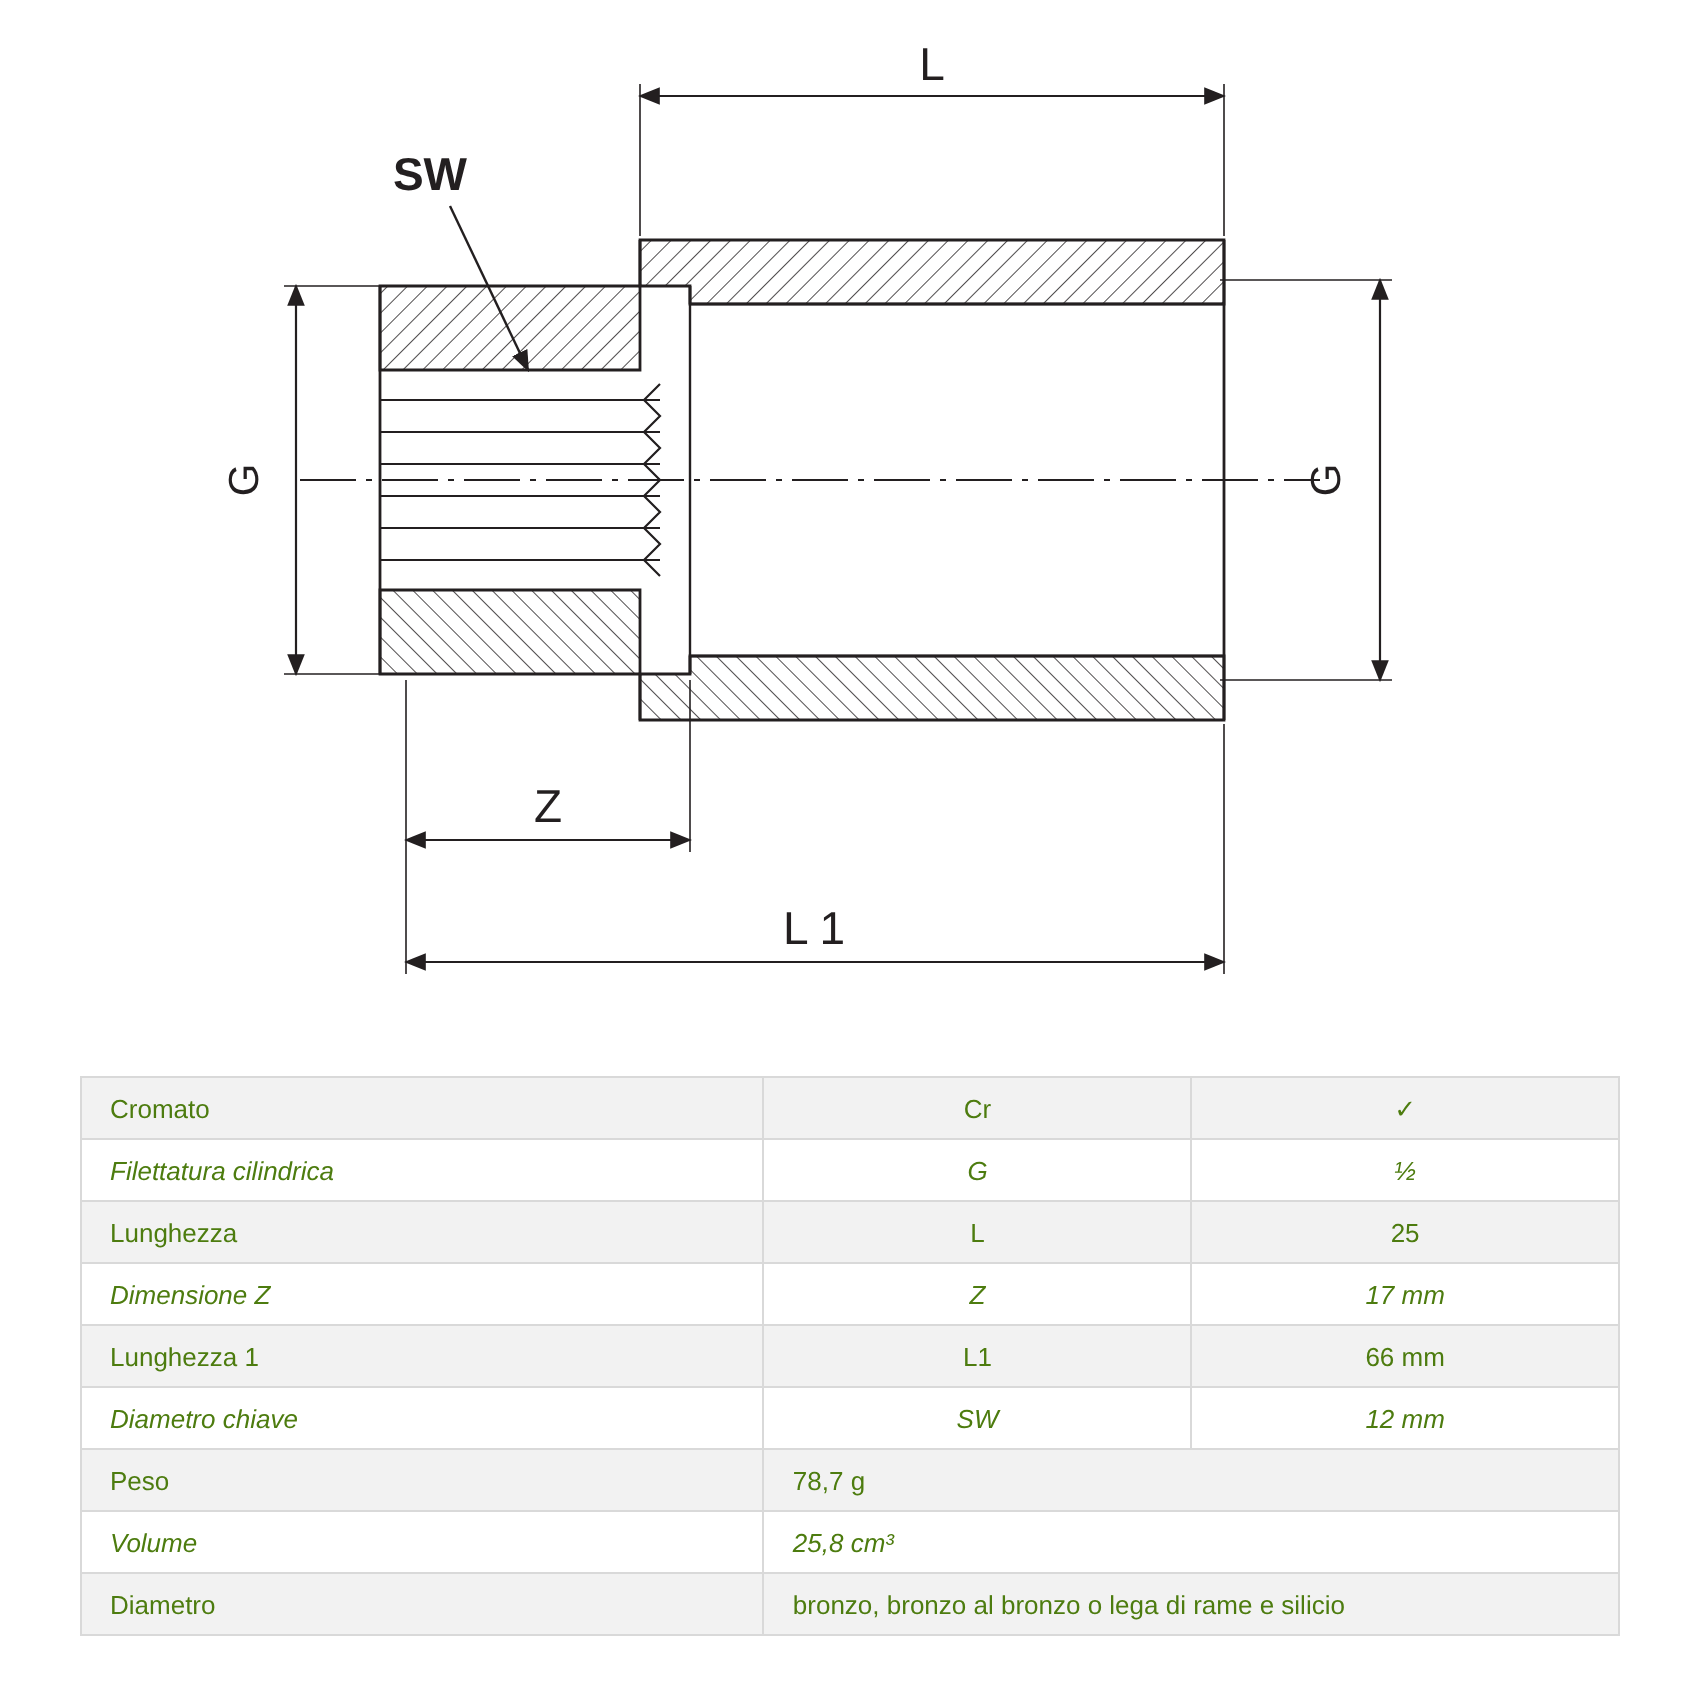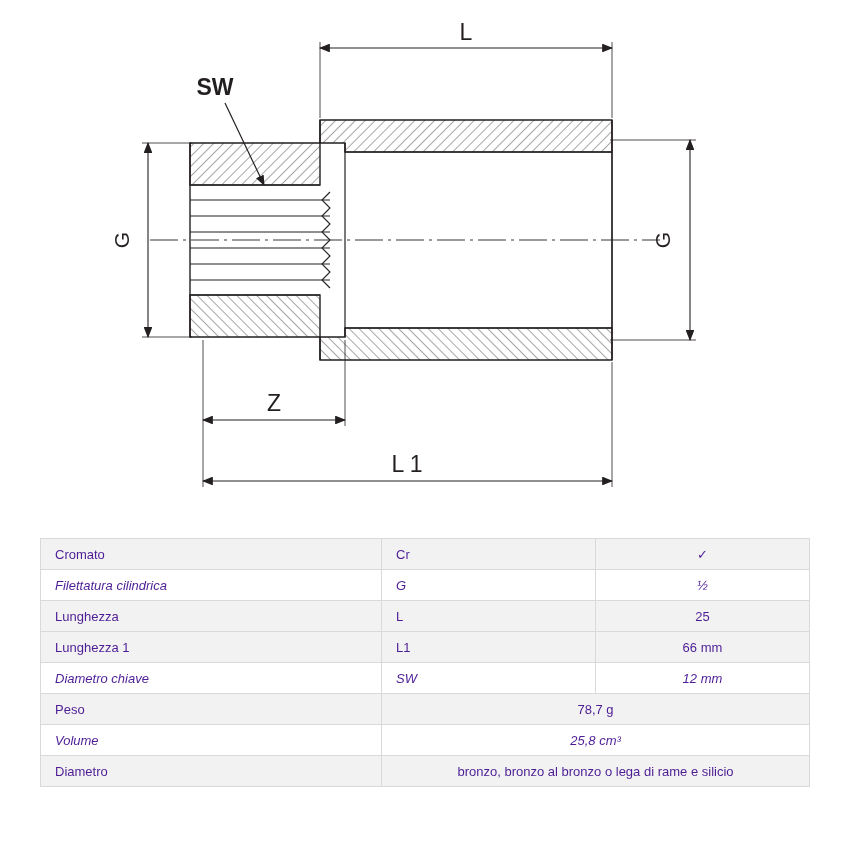--- a/index.html
+++ b/index.html
@@ -35,43 +35,42 @@
     top: 538px;
     width: 770px;
     border-collapse: collapse;
     font-size: 13px;
   }
   #spec-table td {
     border: 1px solid #d9d9d9;
     padding: 0 14px;
     height: 30px;
     vertical-align: middle;
-    color: #4c1d95;
+    color: #4d7c0f;
   }
   #spec-table tr.odd td {
     background: #f2f2f2;
   }
   #spec-table tr.even td {
     background: #ffffff;
     font-style: italic;
   }
   td.col-label {
     width: 350px;
     text-align: left;
   }
   td.col-sym {
     width: 210px;
-    text-align: left;
+    text-align: center;
   }
   td.col-val {
     width: 210px;
     text-align: center;
   }
   td.col-wide {
-    text-align: center;
   }
   .check {
     font-size: 13px;
   }
 </style>
 </head>
 <body>
 
 <div id="page">
 
@@ -186,20 +185,25 @@
       <tr class="even">
         <td class="col-label">Filettatura cilindrica</td>
         <td class="col-sym">G</td>
         <td class="col-val">½</td>
       </tr>
       <tr class="odd">
         <td class="col-label">Lunghezza</td>
         <td class="col-sym">L</td>
         <td class="col-val">25</td>
       </tr>
+      <tr class="even">
+        <td class="col-label">Dimensione Z</td>
+        <td class="col-sym">Z</td>
+        <td class="col-val">17 mm</td>
+      </tr>
       <tr class="odd">
         <td class="col-label">Lunghezza 1</td>
         <td class="col-sym">L1</td>
         <td class="col-val">66 mm</td>
       </tr>
       <tr class="even">
         <td class="col-label">Diametro chiave</td>
         <td class="col-sym">SW</td>
         <td class="col-val">12 mm</td>
       </tr>

